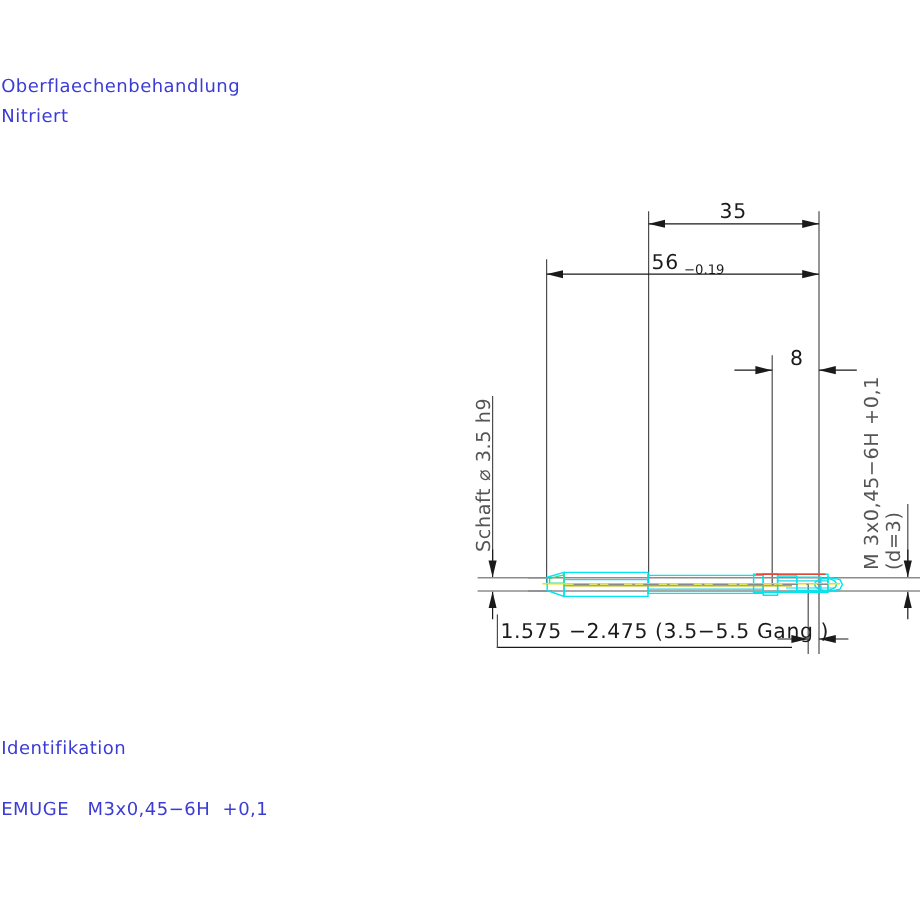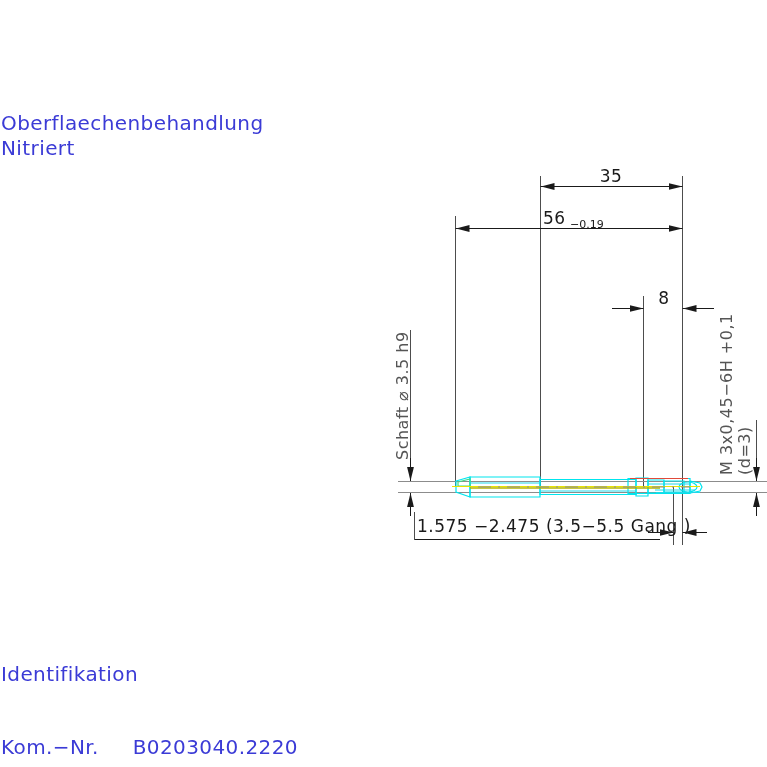--- a/index.html
+++ b/index.html
@@ -17,23 +17,22 @@
     position: relative;
     width: 767px;
     height: 767px;
     background: #ffffff;
   }
   .txt {
     position: absolute;
     white-space: pre;
     color: #3b3bd6;
     font-family: "DejaVu Sans", sans-serif;
-    font-size: 20px;
+    font-size: 15px;
     letter-spacing: 0.4px;
-    margin-top: 48px;
   }
   #svg-drawing {
     position: absolute;
     left: 0;
     top: 0;
     width: 767px;
     height: 767px;
   }
   .dimtext {
     font-family: "DejaVu Sans", sans-serif;
@@ -113,21 +112,21 @@
 </style>
 </head>
 <body>
 
 <div id="canvas">
 
   <div class="txt" style="left:1px; top:63px;">Oberflaechenbehandlung</div>
   <div class="txt" style="left:1px; top:88px;">Nitriert</div>
 
   <div class="txt" style="left:1px; top:614px;">Identifikation</div>
-  <div class="txt" style="left:1px; top:687px;">Kom.−Nr.     B0203040.2220</div>
+  <div class="txt" style="left:1px; top:665px;">EMUGE   M3x0,45−6H  +0,1</div>
 
   <svg id="svg-drawing" viewBox="0 0 767 767">
 
     <defs>
       <marker id="arrR" markerWidth="14" markerHeight="8" refX="14" refY="4" orient="auto" markerUnits="userSpaceOnUse">
         <path d="M0,0.6 L14,4 L0,7.4 Z" class="arrowfill"></path>
       </marker>
       <marker id="arrL" markerWidth="14" markerHeight="8" refX="0" refY="4" orient="auto" markerUnits="userSpaceOnUse">
         <path d="M14,0.6 L0,4 L14,7.4 Z" class="arrowfill"></path>
       </marker>

